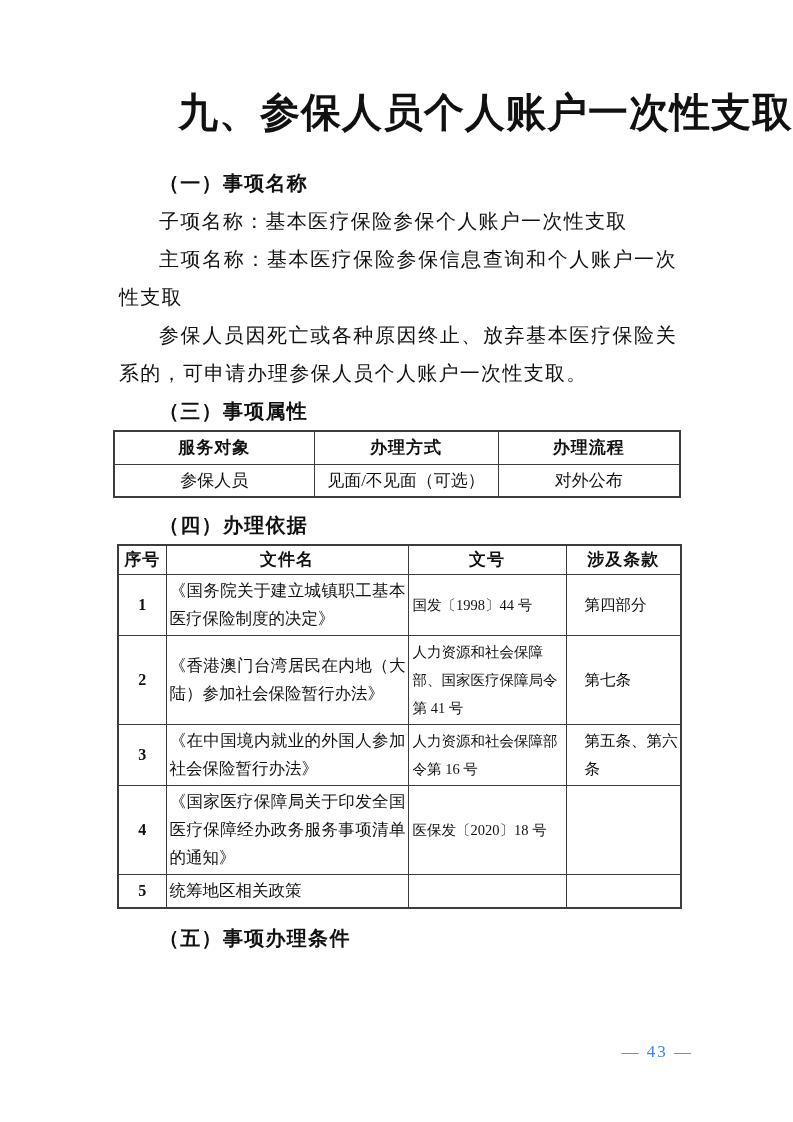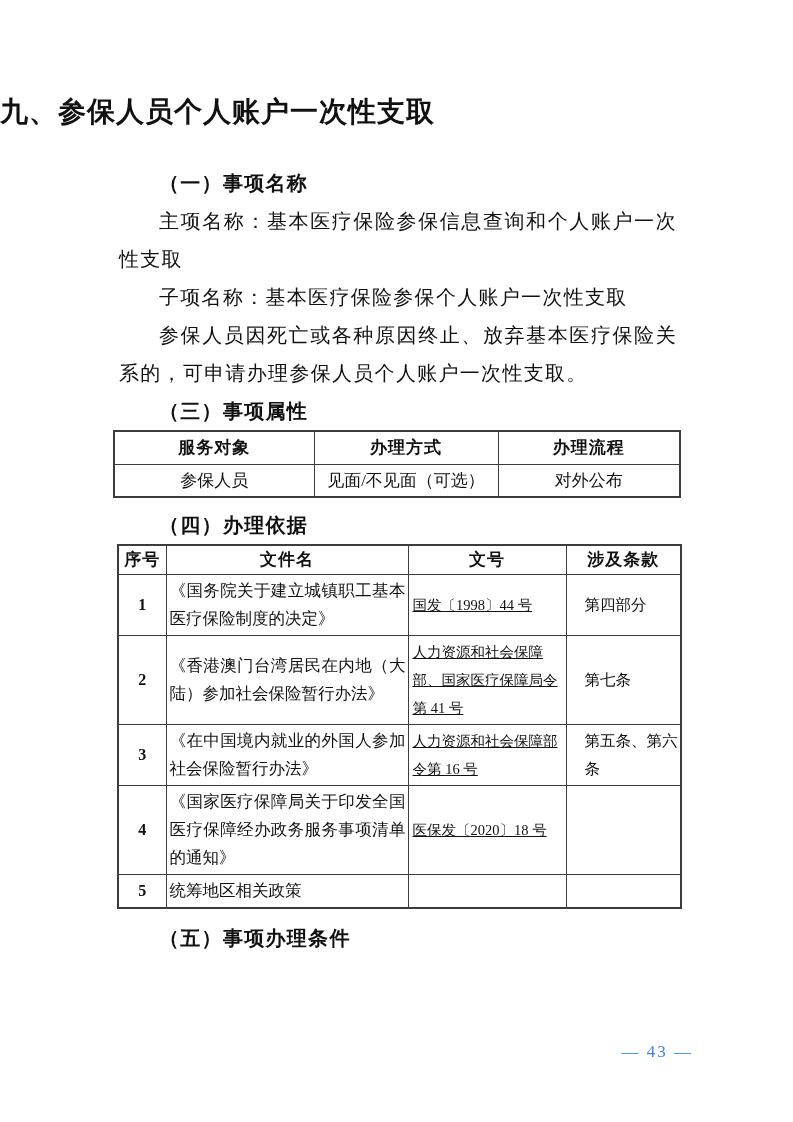--- a/index.html
+++ b/index.html
@@ -12,24 +12,24 @@
     width: 793px;
     height: 1122px;
     background: #ffffff;
     color: #111111;
     font-family: "Liberation Serif", "DejaVu Serif", serif;
     overflow: hidden;
   }
   .doc-title {
     margin: 0;
     padding-top: 92px;
-    text-align: left;
+    text-align: right;
     font-family: "Liberation Sans", "DejaVu Sans", sans-serif;
     font-weight: 700;
-    font-size: 28px;
+    font-size: 40px;
     line-height: 40px;
     letter-spacing: 1px;
   }
   .content {
     margin: 32px 0 0 119px;
     width: 558px;
   }
   .section-heading {
     margin: 0;
     font-size: 20px;
@@ -103,21 +103,20 @@
     text-align: center;
   }
   .basis-table td.cell-name {
     font-size: 16.5px;
     padding-left: 3px;
   }
   .basis-table td.cell-code {
     font-size: 14.5px;
     padding-left: 4px;
     text-align: left;
-    text-decoration: underline;
   }
   .basis-table td.cell-clause {
     font-size: 15.5px;
     padding-left: 18px;
     text-align: left;
   }
   .page-number {
     position: absolute;
     top: 1042px;
     right: 100px;
@@ -129,22 +128,22 @@
 </head>
 <body>
 
 <div class="page">
 
   <h1 class="doc-title">九、参保人员个人账户一次性支取</h1>
 
   <div class="content">
 
     <h2 class="section-heading">（一）事项名称</h2>
+    <p class="body-text">子项名称：基本医疗保险参保个人账户一次性支取</p>
     <p class="body-text">主项名称：基本医疗保险参保信息查询和个人账户一次性支取</p>
-    <p class="body-text">子项名称：基本医疗保险参保个人账户一次性支取</p>
 
     <p class="body-text">参保人员因死亡或各种原因终止、放弃基本医疗保险关系的，可申请办理参保人员个人账户一次性支取。</p>
 
     <h2 class="section-heading">（三）事项属性</h2>
 
     <table class="attr-table">
       <colgroup>
         <col style="width:200px">
         <col style="width:184px">
         <col style="width:182px">

